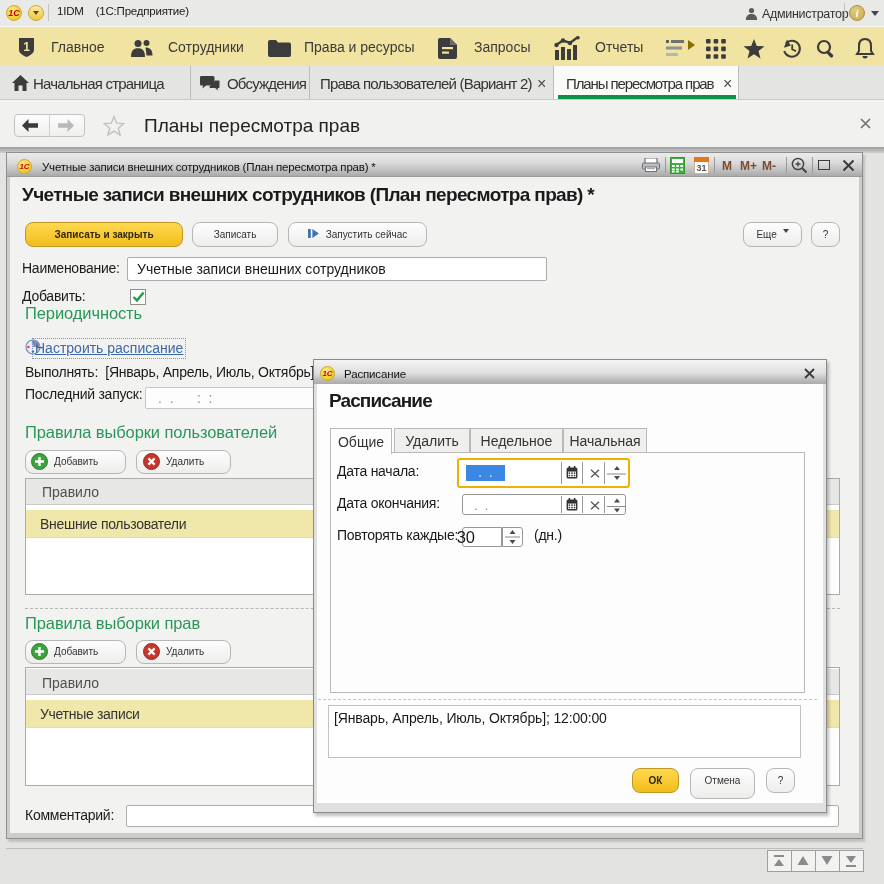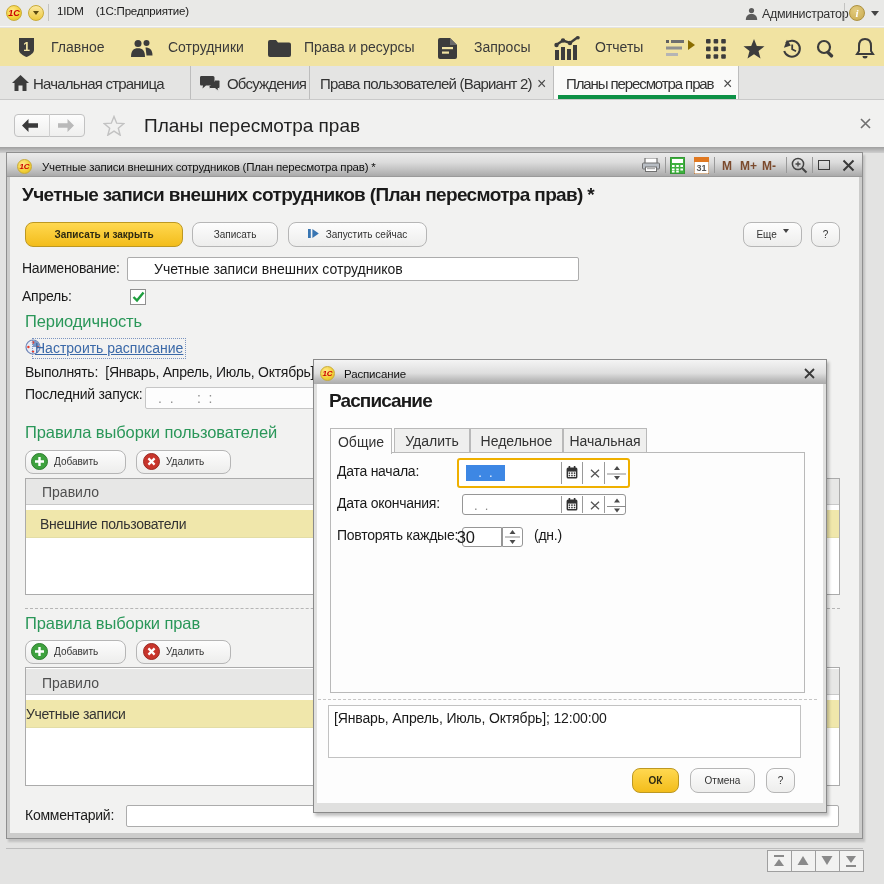--- a/index.html
+++ b/index.html
@@ -221,28 +221,28 @@
 <div class="btn ybtn" style="left:25px;top:222px;width:158px;height:25px;line-height:23px">Записать и закрыть</div>
 <div class="btn" style="left:192px;top:222px;width:86px;height:25px;line-height:23px">Записать</div>
 <div class="btn" style="left:288px;top:222px;width:139px;height:25px;line-height:23px"><svg style="display:inline-block;vertical-align:-1px;margin-right:7px" width="11" height="11" viewBox="0 0 11 11">
       <rect x="0" y="1" width="2.8" height="9" fill="#3875b2"></rect>
       <path d="M4.4 1 L10.8 5.5 L4.4 10 Z" fill="#3875b2"></path>
     </svg>Запустить сейчас</div>
 <div class="btn" style="left:743px;top:222px;width:59px;height:25px;line-height:23px">Еще <span style="display:inline-block;vertical-align:2px;margin-left:3px;width:0;height:0;border:3.5px solid transparent;border-top:4.5px solid #444"></span></div>
 <div class="btn" style="left:811px;top:222px;width:29px;height:25px;line-height:23px">?</div>
 
 <div class="lbl" style="left:22px;top:260px">Наименование:</div>
-<div class="inp" style="left:127px;top:257px;width:452px;height:24px;line-height:22px;padding-left:26px">Учетные записи внешних сотрудников</div>
-<div class="lbl" style="left:22px;top:288px">Апрель:</div>
+<div class="inp" style="left:127px;top:257px;width:420px;height:24px;line-height:22px;padding-left:9px">Учетные записи внешних сотрудников</div>
+<div class="lbl" style="left:22px;top:288px">Добавить:</div>
 <div class="abs" style="left:130px;top:289px;width:16px;height:16px;background:#fff;border:1px solid #8f8f8f"></div>
 <svg class="ic" style="left:132px;top:291px" width="13" height="12" viewBox="0 0 13 12">
     <path d="M1.5 6 L5 9.5 L11.5 1.5" stroke="#1e9e3e" stroke-width="2.4" fill="none"></path>
   </svg>
 
-<div class="grn" style="left:25px;top:312px">Периодичность</div>
+<div class="grn" style="left:25px;top:304px">Периодичность</div>
 <svg class="ic" style="left:25px;top:339px" width="16" height="16" viewBox="0 0 16 16">
     <circle cx="8" cy="8" r="7" fill="#e9edf6" stroke="#7288b8" stroke-width="1.2"></circle>
     <path d="M8 8 L8 1.4 A6.6 6.6 0 0 1 14.6 8 Z" fill="#7d97c4"></path>
     <circle cx="8" cy="3.4" r="1.2" fill="#e8392a"></circle>
     <circle cx="12.6" cy="8" r="1.2" fill="#e8392a"></circle>
     <circle cx="8" cy="12.6" r="1.2" fill="#e8392a"></circle>
     <circle cx="3.4" cy="8" r="1.2" fill="#e8392a"></circle>
   </svg>
 <div class="abs" style="left:32px;top:338px;border:1px dotted #7a94c0;padding:0 2px 1px 2px"><span style="font-size:14px;color:#3b69a8;text-decoration:underline">Настроить расписание</span></div>
 <div class="lbl" style="left:25px;top:364px">Выполнять:&nbsp;&nbsp;[Январь, Апрель, Июль, Октябрь]; 12:00:00</div>
@@ -271,21 +271,21 @@
     <circle cx="8.5" cy="8.5" r="8" fill="#3ea23e" stroke="#2e7d2e"></circle>
     <path d="M8.5 4 V13 M4 8.5 H13" stroke="#fff" stroke-width="2.4"></path>
   </svg>
 <div class="btn" style="left:136px;top:640px;width:95px;height:24px;line-height:22px;text-align:left;padding-left:29px">Удалить</div>
 <svg class="ic" style="left:143px;top:643px" width="17" height="17" viewBox="0 0 17 17">
     <circle cx="8.5" cy="8.5" r="8" fill="#c8352c" stroke="#9c2922"></circle>
     <path d="M5.4 5.4 L11.6 11.6 M11.6 5.4 L5.4 11.6" stroke="#fff" stroke-width="2.2"></path>
   </svg>
 <div class="tbl" style="left:25px;top:667px;width:815px;height:119px"></div>
 <div class="thead" style="left:26px;top:669px;width:813px;height:26px;line-height:28px"><span style="margin-left:16px">Правило</span></div>
-<div class="trow" style="left:26px;top:700px;width:813px;height:28px;line-height:28px"><span style="letter-spacing:-0.3px">Учетные записи</span></div>
+<div class="trow" style="left:26px;top:700px;width:813px;height:28px;line-height:28px"><span style="margin-left:14px;letter-spacing:-0.3px">Учетные записи</span></div>
 
 <div class="lbl" style="left:25px;top:807px">Комментарий:</div>
 <div class="inp" style="left:126px;top:805px;width:713px;height:22px"></div>
 
 <div class="abs" id="dlg"></div>
 <div class="abs" id="dtitle"></div>
 <div class="abs onec" style="left:320px;top:366px;width:15px;height:15px;font-size:8px;line-height:14px">1С</div>
 <div class="abs" style="left:344px;top:368px;font-size:11.5px;letter-spacing:-0.15px;color:#111">Расписание</div>
 <svg class="ic" style="left:804px;top:368px" width="11" height="11" viewBox="0 0 11 11">
     <path d="M1 1 L10 10 M10 1 L1 10" stroke="#3a3a3a" stroke-width="1.8"></path>
@@ -366,21 +366,21 @@
     <rect x="3" y="9.5" width="15" height="1" fill="#8a8a8a"></rect>
     <path d="M10.5 17 L13.5 13 L7.5 13 Z" fill="#4a4a4a"></path>
   </svg>
 <div class="lbl" style="left:534px;top:527px">(дн.)</div>
 
 <div class="dash" style="left:318px;top:699px;width:499px;border-color:#c6c6c6"></div>
 <div class="abs" style="left:328px;top:705px;width:473px;height:53px;border:1px solid #c2c2c2;background:#fff"></div>
 <div class="abs" style="left:334px;top:710px;font-size:14px;letter-spacing:-0.15px;color:#1a1a1a">[Январь, Апрель, Июль, Октябрь]; 12:00:00</div>
 
 <div class="btn ybtn" style="left:632px;top:768px;width:47px;height:25px;line-height:23px">ОК</div>
-<div class="btn" style="left:690px;top:768px;width:65px;height:25px;line-height:23px">Отмена</div>
+<div class="btn" style="left:690px;top:768px;width:65px;height:31px;line-height:23px">Отмена</div>
 <div class="btn" style="left:766px;top:768px;width:29px;height:25px;line-height:23px">?</div>
 
 <div class="abs" style="left:6px;top:848px;width:857px;height:1px;background:#bdbdbd"></div>
 <div class="abs" style="left:767px;top:850px;width:97px;height:22px;background:#f2f2f1;border:1px solid #9f9f9f"></div>
 <div class="abs" style="left:791px;top:850px;width:1px;height:22px;background:#9f9f9f"></div>
 <div class="abs" style="left:815px;top:850px;width:1px;height:22px;background:#9f9f9f"></div>
 <div class="abs" style="left:839px;top:850px;width:1px;height:22px;background:#9f9f9f"></div>
 <svg class="ic" style="left:772px;top:855px" width="14" height="12" viewBox="0 0 14 12">
     <rect x="2" y="0" width="10" height="2" fill="#8a8a8a"></rect>
     <path d="M7 4 L12 11 L2 11 Z" fill="#8a8a8a"></path>

